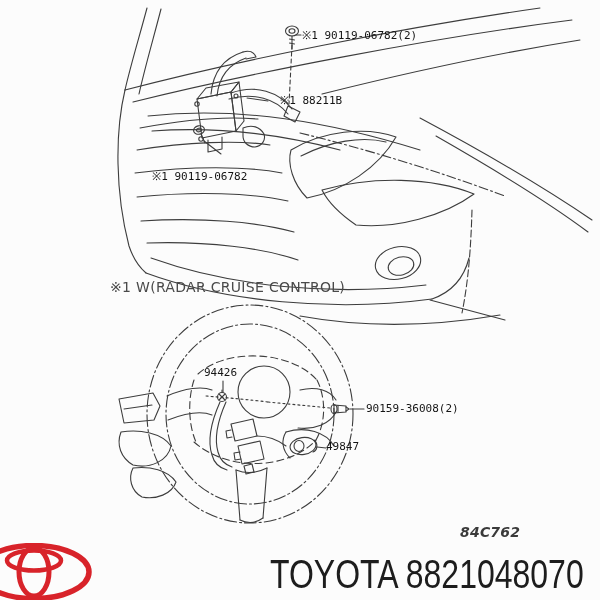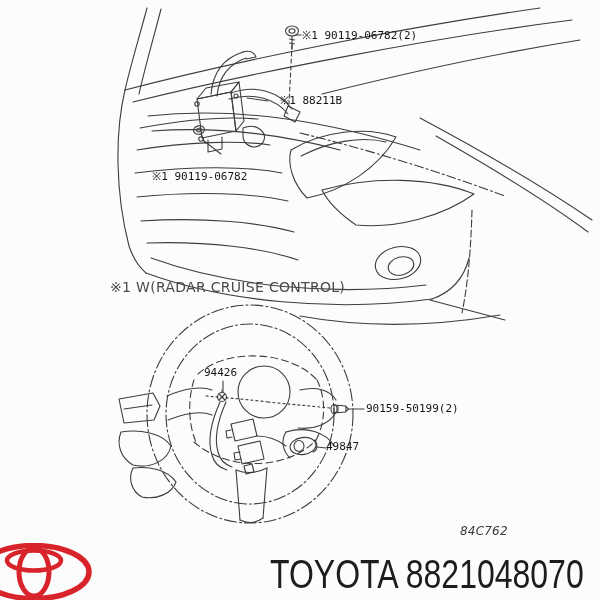--- a/index.html
+++ b/index.html
@@ -14,21 +14,21 @@
   .part-label{
     position:absolute;font-family:"DejaVu Sans Mono",monospace;font-weight:normal;
     font-size:11px;line-height:11px;color:#141414;letter-spacing:0px;white-space:nowrap;
   }
   .footnote{
     position:absolute;left:110px;top:283px;font-family:"DejaVu Sans",sans-serif;
     font-size:14px;line-height:9px;color:#4a4a4a;letter-spacing:.3px;white-space:nowrap;text-align:center;
   }
   .figure-code{
     position:absolute;left:460px;top:524px;font-family:"DejaVu Sans",sans-serif;
-    font-style:italic;font-size:12px;color:#3a3a3a;letter-spacing:.2px;
+    font-style:italic;font-size:14px;color:#3a3a3a;letter-spacing:.2px;font-weight:bold;
   }
   #footer-title{
     position:absolute;left:270px;top:552px;font-family:"Liberation Sans",sans-serif;
     font-size:40px;color:#1d1d1d;white-space:nowrap;
     transform:scaleX(0.8);transform-origin:left top;
   }
   #toyota-logo{position:absolute;left:-28px;top:543px;}
   #toyota-logo ellipse{fill:none;stroke:#d8232a;}
 </style>
 </head>
@@ -197,21 +197,21 @@
   <div class="part-label" style="left:302px;top:30px">※1 90119-06782(2)</div>
 
   <div class="part-label" style="left:280px;top:95px">※1 88211B</div>
 
   <div class="part-label" style="left:152px;top:171px">※1 90119-06782</div>
 
   <div class="footnote">※1 W(RADAR CRUISE CONTROL)</div>
 
   <div class="part-label" style="left:204px;top:367px">94426</div>
 
-  <div class="part-label" style="left:366px;top:403px">90159-50199(2)</div>
+  <div class="part-label" style="left:366px;top:403px">90159-36008(2)</div>
 
   <div class="part-label" style="left:326px;top:441px">49847</div>
 
   <div class="figure-code">84C762</div>
 
   <svg id="toyota-logo" width="122" height="58" viewBox="0 0 122 58">
     <ellipse cx="62" cy="29" rx="55" ry="26.5" stroke-width="5.5"></ellipse>
     <ellipse cx="62" cy="17.5" rx="27" ry="10" stroke-width="4.5"></ellipse>
     <ellipse cx="62" cy="29" rx="15" ry="24" stroke-width="5"></ellipse>
   </svg>

